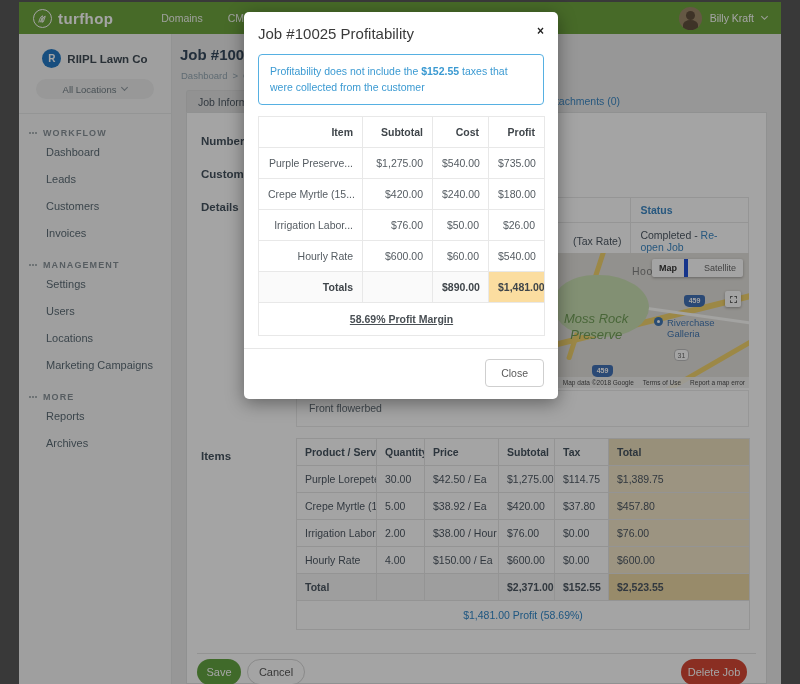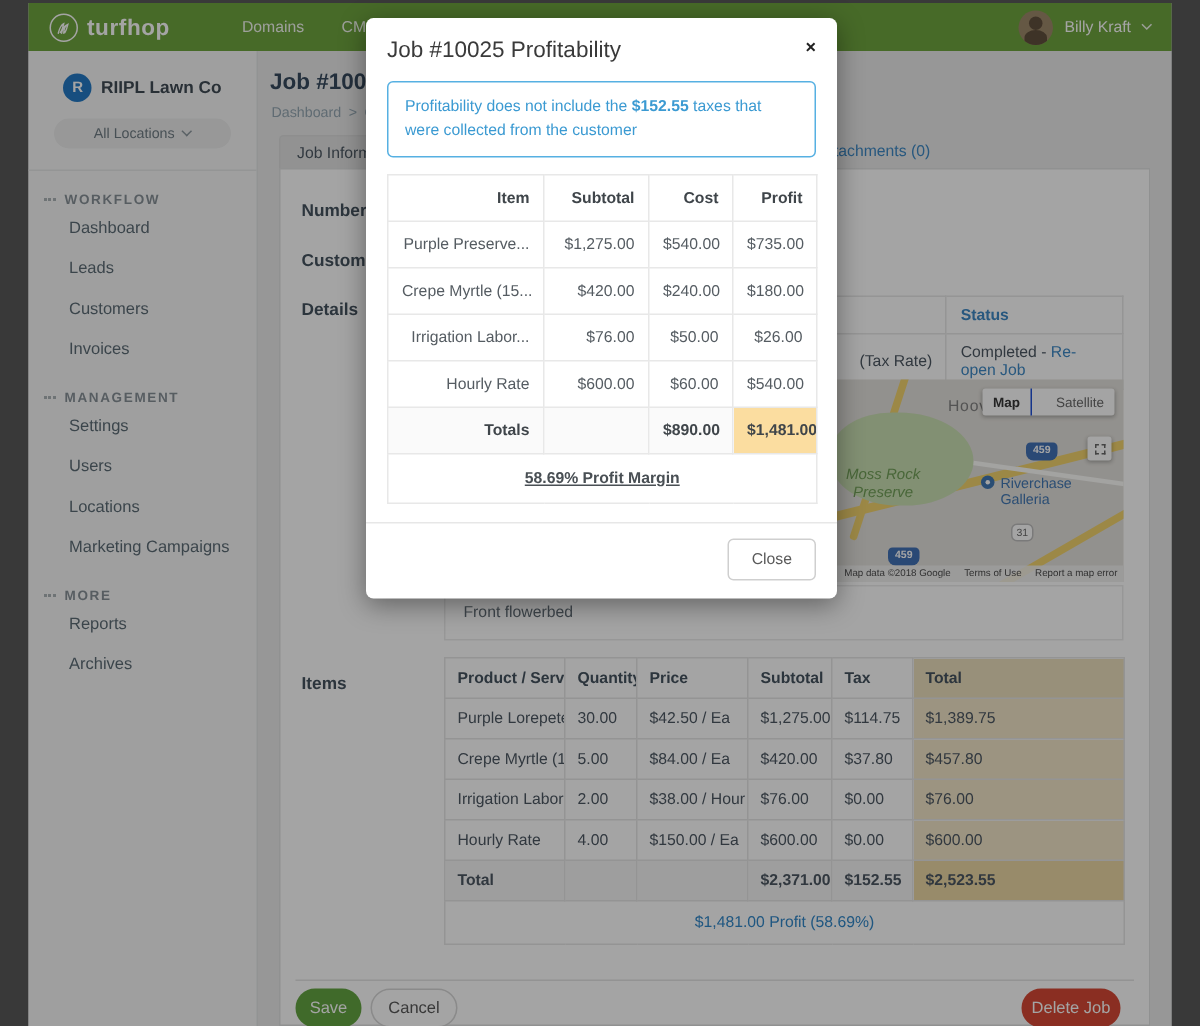--- a/index.html
+++ b/index.html
@@ -56,26 +56,26 @@
 
   
   .map { position:absolute; left:109px; top:140px; width:453px; height:135px; background:#e3e1dc; overflow:hidden; }
   .map-road { position:absolute; background:#f3d36a; border-radius:2px; }
   .map-road-white { position:absolute; background:#fdfdfb; }
   .map-park { position:absolute; left:258px; top:22px; width:95px; height:62px; background:#c9dfb2; border-radius:45% 55% 50% 50%; }
   .map-city { position:absolute; left:336px; top:12px; font-size:10.5px; color:#7f7f7f; letter-spacing:.5px; }
   .map-ctl { position:absolute; right:6px; top:6px; display:flex; background:#fff; box-shadow:0 1px 3px rgba(0,0,0,.3); border-radius:2px; font-size:9px; }
   .map-ctl span { padding:4px 7px; cursor:pointer; }
   .map-ctl .sel { font-weight:bold; color:#333; }
-  .map-ctl .unsel { color:#666; border-left:1px solid #1d4ed8;padding-left:16px; }
+  .map-ctl .unsel { color:#666; border-left:4px solid #1d4ed8;padding-left:16px; }
   .map-fs { position:absolute; right:8px; top:38px; width:16px; height:16px; background:#fff; box-shadow:0 1px 3px rgba(0,0,0,.3); border-radius:2px; display:flex; align-items:center; justify-content:center; cursor:pointer; }
   .map-fs div { width:7px; height:7px; border:1.2px dashed #666; }
   .shield { position:absolute; width:21px; height:12px; background:#3f6fb5; border-radius:3px 3px 5px 5px; color:#fff; font-size:7px; font-weight:bold; text-align:center; line-height:12px; }
   .shield-31 { position:absolute; width:15px; height:12px; background:#fff; border:1px solid #bdbdbd; border-radius:4px; color:#666; font-size:7px; text-align:center; line-height:11px; }
-  .map-park-label { position:absolute; left:268px; top:58px; font-size:10px; font-style:italic; color:#6f9e55; text-align:center; line-height:1.2; }
+  .map-park-label { position:absolute; left:268px; top:58px; font-size:13px; font-style:italic; color:#6f9e55; text-align:center; line-height:1.2; }
   .map-pin { position:absolute; left:358px; top:64px; width:9px; height:9px; background:#3f76b3; border-radius:50%; }
   .map-pin::after { content:""; position:absolute; left:2.7px; top:2.7px; width:3.5px; height:3.5px; background:#fff; border-radius:50%; }
   .map-poi { position:absolute; left:371px; top:64px; font-size:9.5px; color:#3f76b3; }
   .map-attr { position:absolute; left:0; right:0; bottom:0; height:11px; background:rgba(243,243,243,.85); font-size:6.5px; color:#4a4a4a; display:flex; align-items:center; justify-content:flex-end; gap:9px; padding-right:4px; }
   .map-attr-dot { position:absolute; left:33px; bottom:2px; width:6px; height:6px; background:#3f76b3; border-radius:50%; }
 
   .desc-box { position:absolute; left:109px; top:277px; width:453px; height:37px; border:1px solid #ebebeb; font-size:10.5px; color:#5f6b74; padding:11px 12px; }
 
   
   .items-table { position:absolute; left:109px; top:325px; width:453px; border:1px solid #e6e6e6; border-collapse:collapse; font-size:10.5px; table-layout:fixed; }
@@ -272,21 +272,21 @@
               <td>Purple Lorepetelum...</td>
               <td>30.00</td>
               <td>$42.50 / Ea</td>
               <td>$1,275.00</td>
               <td>$114.75</td>
               <td>$1,389.75</td>
             </tr>
             <tr>
               <td>Crepe Myrtle (15 G...</td>
               <td>5.00</td>
-              <td>$84.00 / Ea</td>
+              <td>$38.92 / Ea</td>
               <td>$420.00</td>
               <td>$37.80</td>
               <td>$457.80</td>
             </tr>
             <tr>
               <td>Irrigation Labor</td>
               <td>2.00</td>
               <td>$38.00 / Hour</td>
               <td>$76.00</td>
               <td>$0.00</td>

